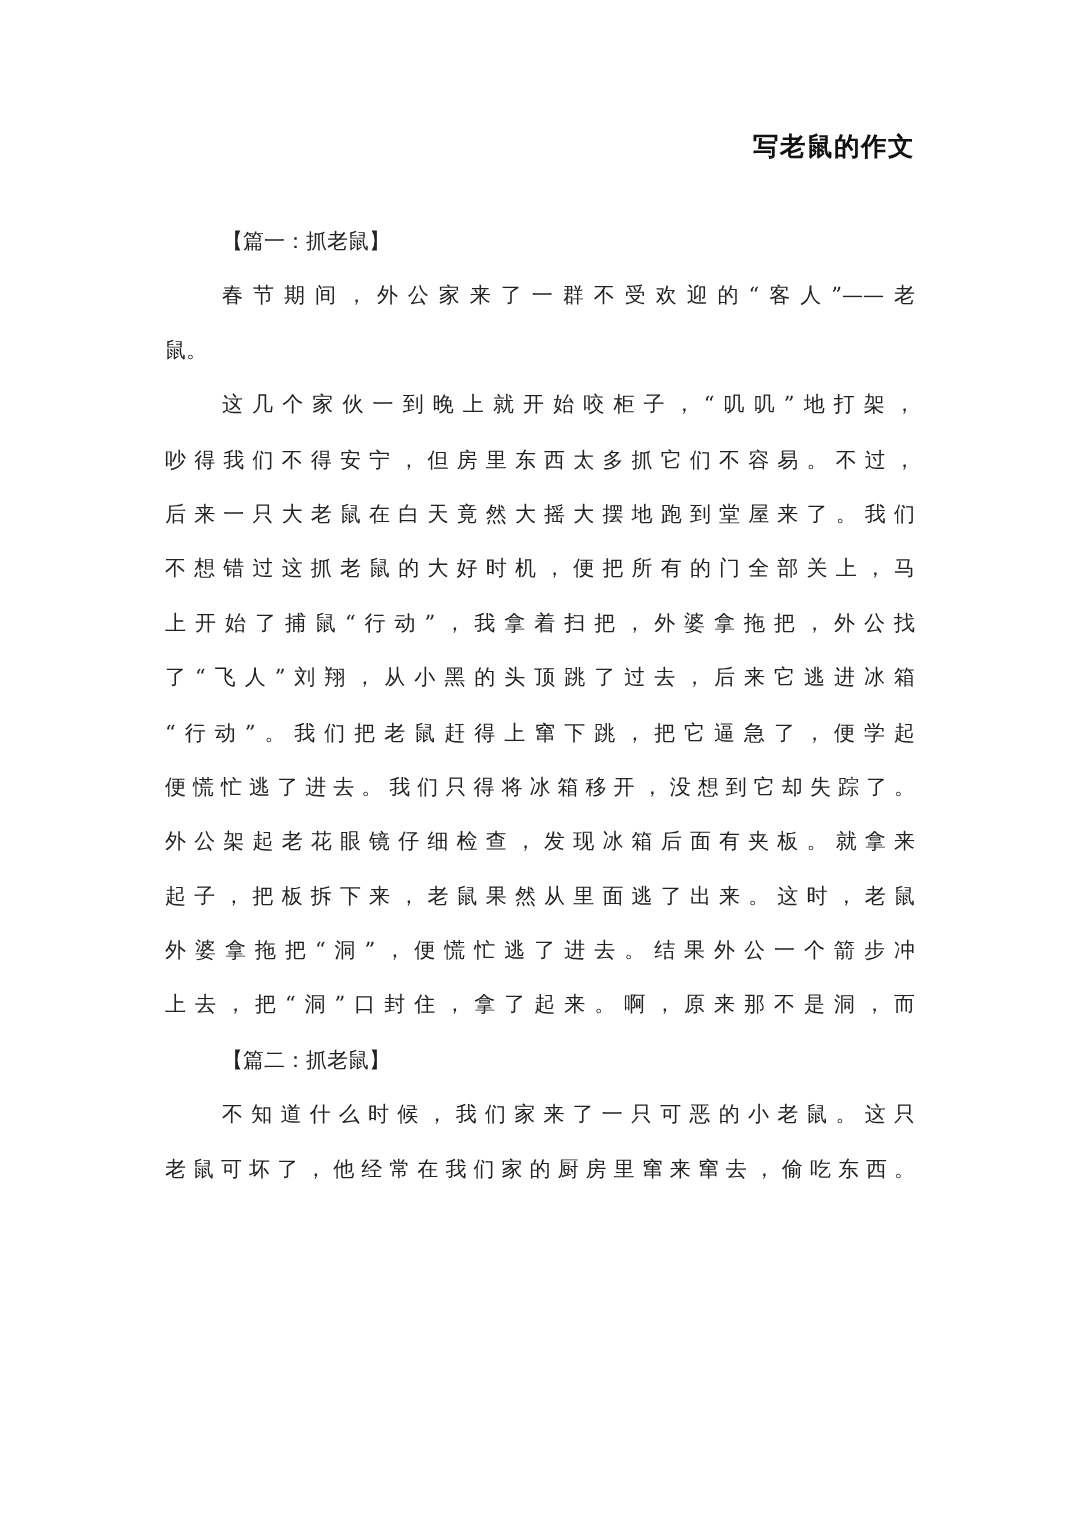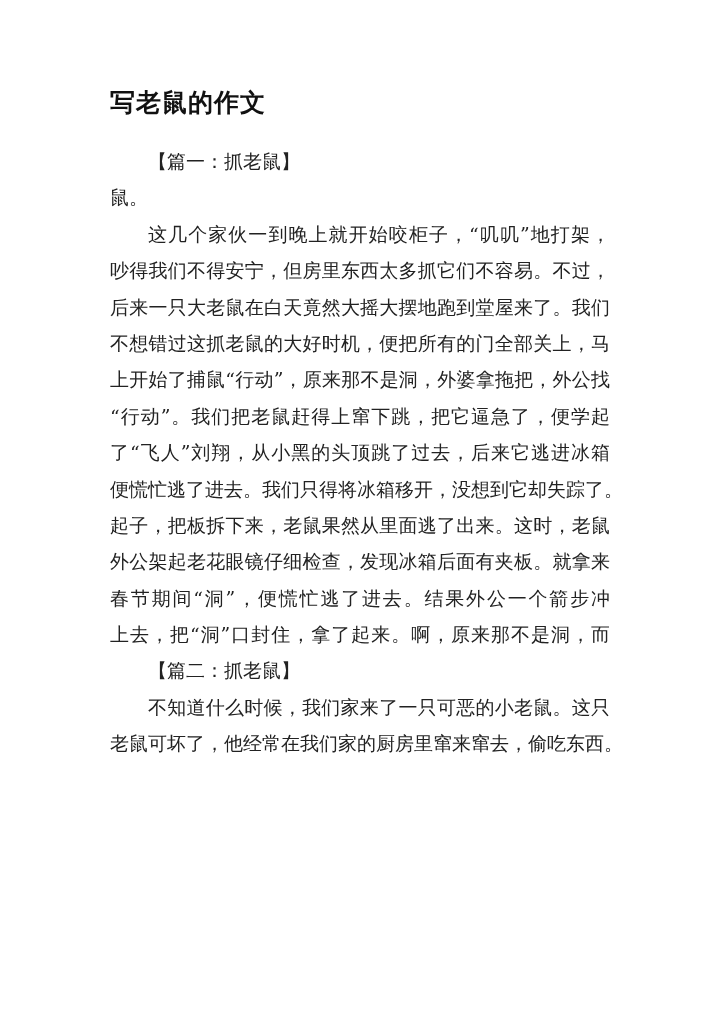--- a/index.html
+++ b/index.html
@@ -4,28 +4,28 @@
 <style>
   html, body { margin: 0; padding: 0; background: #ffffff; }
   body { width: 720px; height: 1017px; overflow: hidden; position: relative; }
   .page {
     position: absolute; left: 110px; top: 0; width: 500px;
     font-family: "DejaVu Serif", "Liberation Serif", serif;
     color: #222222;
   }
   .title {
     position: absolute; left: 0; width: 500px; top: 86px;
-    text-align: left;
+    text-align: right;
     font-family: "DejaVu Sans", "Liberation Sans", sans-serif;
-    font-weight: bold; font-size: 25px; color: #111111;
+    font-weight: bold; font-size: 17px; color: #111111;
     letter-spacing: 1px;
   }
   .body {
     position: absolute; left: 0; top: 143px; width: 500px;
-    font-size: 19px; line-height: 36.4px;
+    font-size: 14px; line-height: 36.4px;
     text-align: justify; text-justify: inter-character;
   }
   .line {
     display: block; white-space: nowrap;
     text-align: justify; text-align-last: justify;
     height: 36.4px;
   }
   .line.last { text-align-last: left; }
   .line.indent { padding-left: 38px; }
   .heading { display:block; height:36.4px; padding-left: 38px; text-align-last:left; }
@@ -33,33 +33,34 @@
 </head>
 <body>
 
 <div class="page">
   <div class="title">写老鼠的作文</div>
 
   <div class="body">
 
     <span class="heading">【篇一：抓老鼠】</span>
 
+    <span class="line indent">春节期间，外公家来了一群不受欢迎的“客人”——老</span>
     <span class="line last">鼠。</span>
 
     <span class="line indent">这几个家伙一到晚上就开始咬柜子，“叽叽”地打架，</span>
     <span class="line">吵得我们不得安宁，但房里东西太多抓它们不容易。不过，</span>
     <span class="line">后来一只大老鼠在白天竟然大摇大摆地跑到堂屋来了。我们</span>
     <span class="line">不想错过这抓老鼠的大好时机，便把所有的门全部关上，马</span>
-    <span class="line">上开始了捕鼠“行动”，原来那不是洞，外婆拿拖把，外公找</span>
+    <span class="line">上开始了捕鼠“行动”，我拿着扫把，外婆拿拖把，外公找</span>
+    <span class="line">了“飞人”刘翔，从小黑的头顶跳了过去，后来它逃进冰箱</span>
     <span class="line">“行动”。我们把老鼠赶得上窜下跳，把它逼急了，便学起</span>
-    <span class="line">了“飞人”刘翔，从小黑的头顶跳了过去，后来它逃进冰箱</span>
     <span class="line">便慌忙逃了进去。我们只得将冰箱移开，没想到它却失踪了。</span>
+    <span class="line">外公架起老花眼镜仔细检查，发现冰箱后面有夹板。就拿来</span>
     <span class="line">起子，把板拆下来，老鼠果然从里面逃了出来。这时，老鼠</span>
-    <span class="line">外公架起老花眼镜仔细检查，发现冰箱后面有夹板。就拿来</span>
-    <span class="line">春节期间“洞”，便慌忙逃了进去。结果外公一个箭步冲</span>
+    <span class="line">外婆拿拖把“洞”，便慌忙逃了进去。结果外公一个箭步冲</span>
     <span class="line">上去，把“洞”口封住，拿了起来。啊，原来那不是洞，而</span>
 
 
     <span class="heading">【篇二：抓老鼠】</span>
 
     <span class="line indent">不知道什么时候，我们家来了一只可恶的小老鼠。这只</span>
     <span class="line">老鼠可坏了，他经常在我们家的厨房里窜来窜去，偷吃东西。</span>
   </div>
 </div>
 

